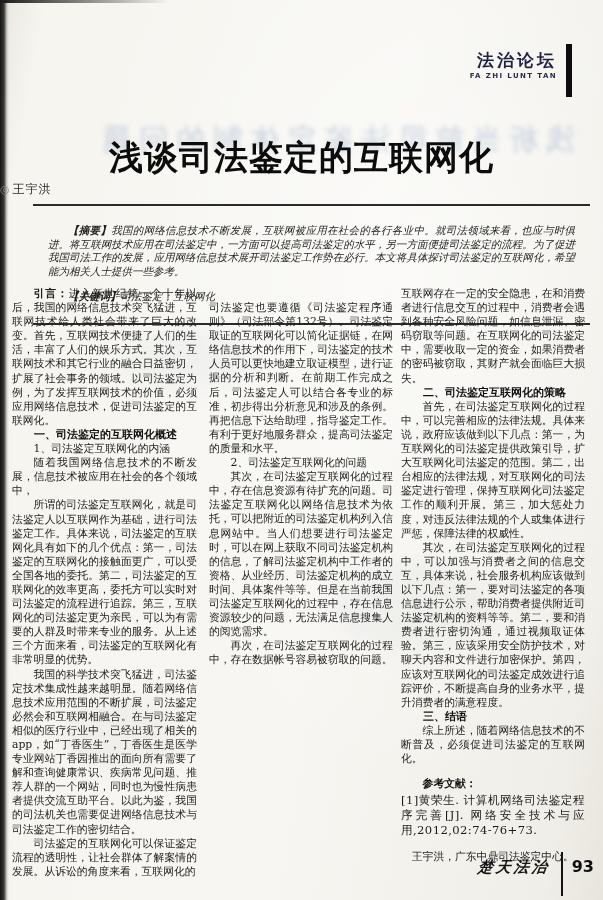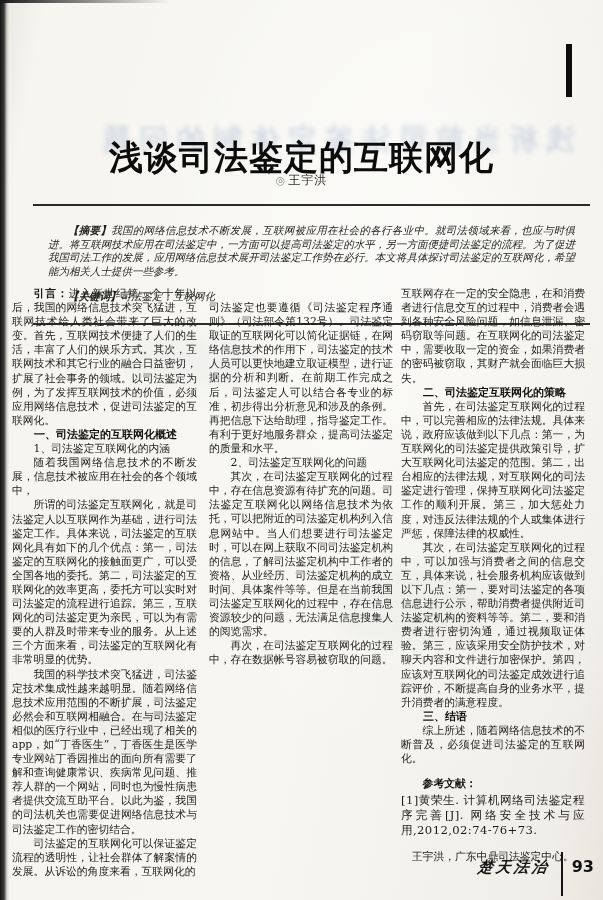--- a/index.html
+++ b/index.html
@@ -32,21 +32,21 @@
 
   
   .ghost-title{
     position:absolute;top:120px;left:30px;width:545px;
     font-size:29px;font-weight:bold;letter-spacing:8px;
     color:#8fa5c6;opacity:.33;filter:blur(2px);
     transform:scaleX(-1);white-space:nowrap;overflow:hidden;
   }
   .title{position:absolute;top:112px;left:0;width:100%;text-align:center;
     font-size:34px;font-weight:bold;letter-spacing:1px;color:#0c0c0c;}
-  .author-line{position:absolute;top:172px;left:0;width:100%;text-align:center;
+  .author-line{position:absolute;top:181px;left:0;width:100%;
     font-size:12px;color:#2b2b2b;letter-spacing:1px;}
   .author-marker{color:#8a8a8a;font-size:11px;margin-right:2px;}
 
   
   .abstract{
     position:absolute;top:204px;left:33px;width:551px;
     border-top:2px solid #2b2b2b;border-bottom:2px solid #2b2b2b;
     padding:6px 3px 7px 3px;
     font-family:"DejaVu Serif",serif;font-style:italic;
     font-size:10.5px;line-height:13.6px;color:#1f1f1f;
@@ -96,20 +96,24 @@
 <body>
 
 <div class="page">
 
   <div class="edge-left"></div>
   <div class="edge-top"></div>
   <div class="smudge s1"></div>
   <div class="smudge s2"></div>
   <div class="smudge s3"></div>
 
+  <div class="forum">
+    <div class="forum-cn">法治论坛</div>
+    <div class="forum-en">FA ZHI LUNT TAN</div>
+  </div>
   <div class="forum-bar"></div>
 
   <div class="ghost-title">浅析当前司法鉴定体制的问题</div>
   <h1 class="title">浅谈司法鉴定的互联网化</h1>
   <div class="author-line"><span class="author-marker">◎</span><span>王宇洪</span></div>
 
   <div class="abstract">
     <p><b>【摘要】</b><span>我国的网络信息技术不断发展，互联网被应用在社会的各行各业中。就司法领域来看，也应与时俱进。将互联网技术应用在司法鉴定中，一方面可以提高司法鉴定的水平，另一方面便捷司法鉴定的流程。为了促进我国司法工作的发展，应用网络信息技术展开司法鉴定工作势在必行。本文将具体探讨司法鉴定的互联网化，希望能为相关人士提供一些参考。</span></p>
     <p class="kw"><b>【关键词】</b><span>司法鉴定；互联网化</span></p>
   </div>

